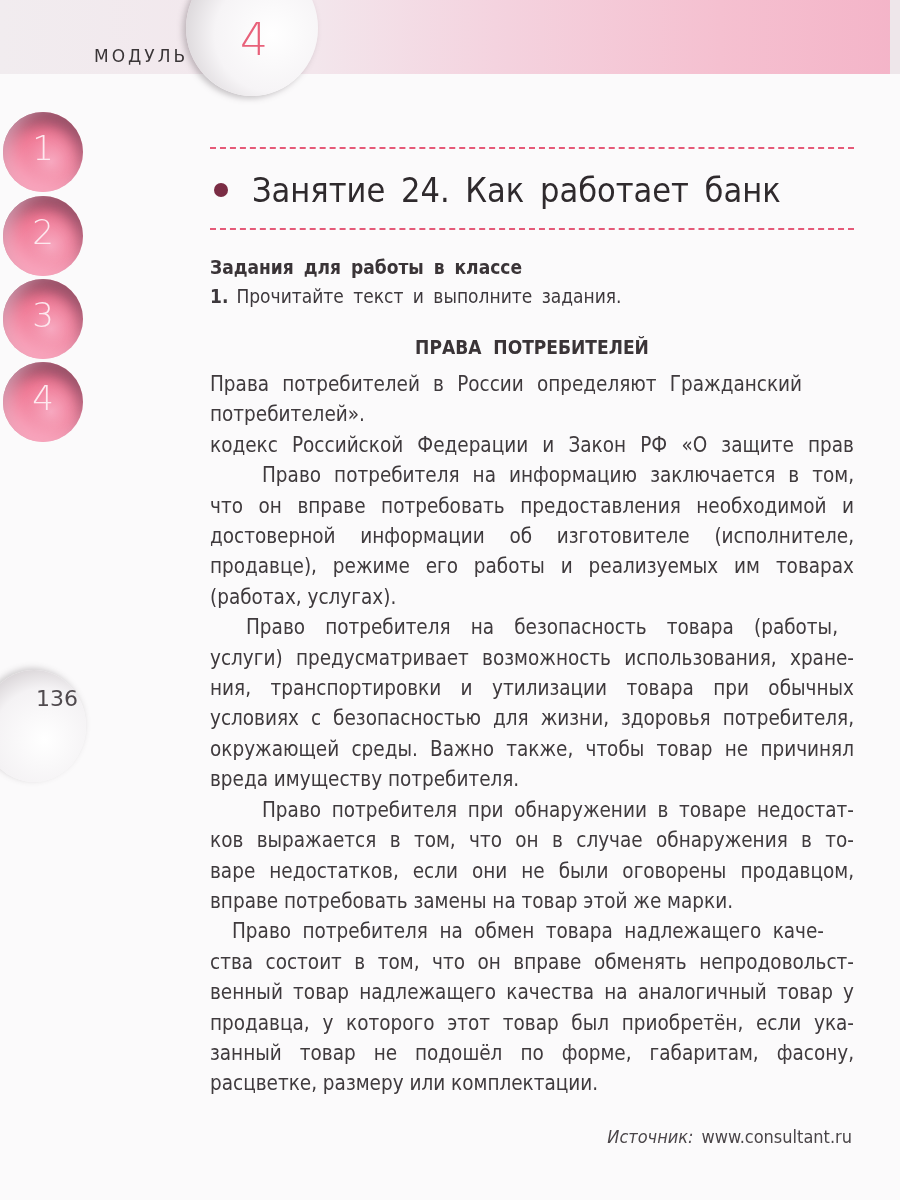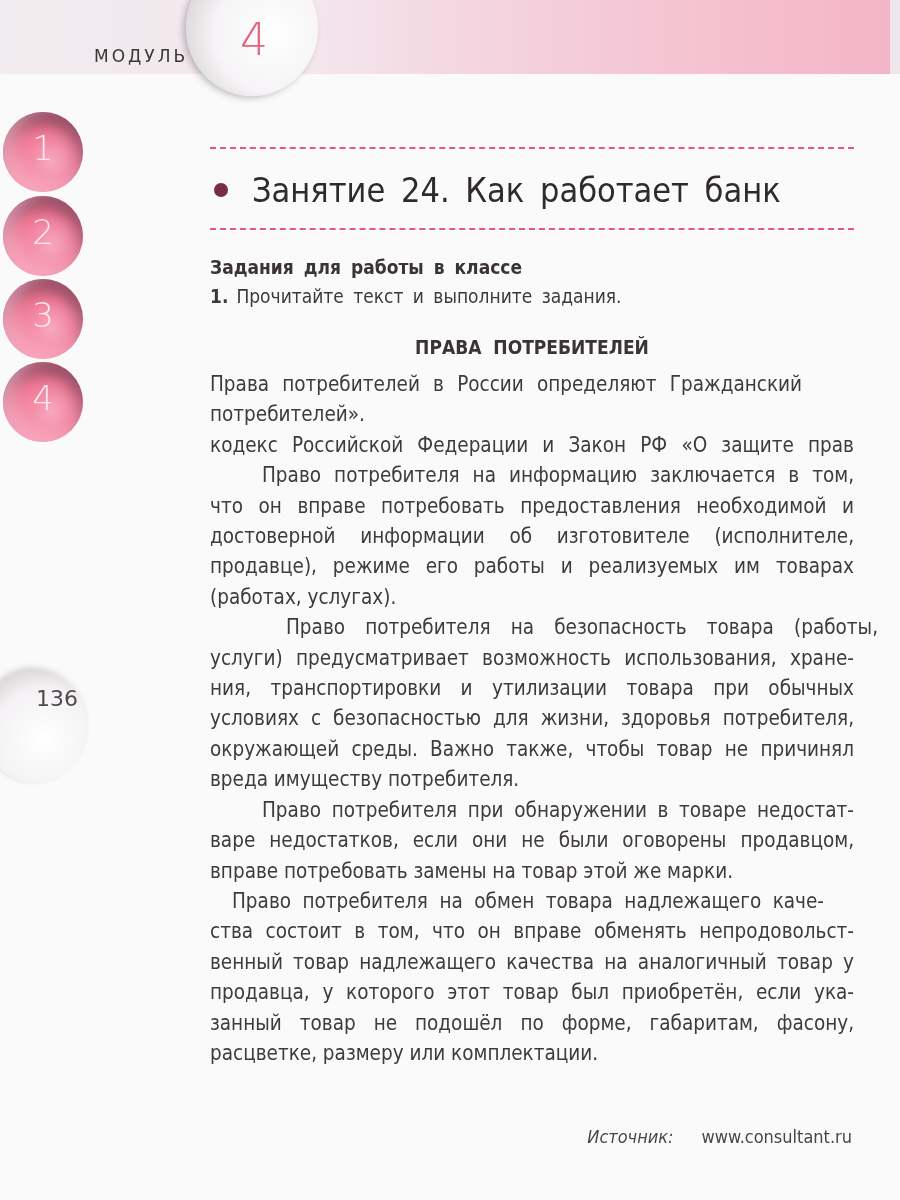--- a/index.html
+++ b/index.html
@@ -71,21 +71,21 @@
   }
   .body-text {
     position:absolute; left:210px; top:369px; width:644px;
     font-size:20.5px; line-height:30.4px; color:#3f3a3d; text-align:justify;
   }
   .body-text .line { display:block; text-align:justify; text-align-last:justify; white-space:nowrap; }
   .body-text .line.last { text-align-last:left; }
   .source {
     position:absolute; right:48px; top:1126px; font-size:18px; color:#4a4548;
   }
-  .source i { margin-right:28px; }
+  .source i { margin-right:8px; }
 </style>
 </head>
 <body>
 
 <div class="header-band"></div>
 <div class="header-right-edge"></div>
 <div class="module-label">МОДУЛЬ</div>
 <div class="module-disc"></div>
 <div class="module-number">4</div>
 
@@ -126,29 +126,30 @@
     <span class="line">кодекс Российской Федерации и Закон РФ «О защите прав</span>
   </div>
   <div>
     <span class="line"><span style="display:inline-block;width:592px;margin-left:52px;text-align:justify;text-align-last:justify">Право потребителя на информацию заключается в том,</span></span>
     <span class="line">что он вправе потребовать предоставления необходимой и</span>
     <span class="line">достоверной информации об изготовителе (исполнителе,</span>
     <span class="line">продавце), режиме его работы и реализуемых им товарах</span>
     <span class="line last">(работах, услугах).</span>
   </div>
   <div>
-    <span class="line"><span style="display:inline-block;width:592px;margin-left:76px;text-align:justify;text-align-last:justify">Право потребителя на безопасность товара (работы,</span></span>
+    <span class="line"><span style="display:inline-block;width:592px;margin-left:36px;text-align:justify;text-align-last:justify">Право потребителя на безопасность товара (работы,</span></span>
     <span class="line">услуги) предусматривает возможность использования, хране-</span>
     <span class="line">ния, транспортировки и утилизации товара при обычных</span>
     <span class="line">условиях с безопасностью для жизни, здоровья потребителя,</span>
     <span class="line">окружающей среды. Важно также, чтобы товар не причинял</span>
     <span class="line last">вреда имуществу потребителя.</span>
   </div>
   <div>
     <span class="line"><span style="display:inline-block;width:592px;margin-left:52px;text-align:justify;text-align-last:justify">Право потребителя при обнаружении в товаре недостат-</span></span>
+    <span class="line">ков выражается в том, что он в случае обнаружения в то-</span>
     <span class="line">варе недостатков, если они не были оговорены продавцом,</span>
     <span class="line last">вправе потребовать замены на товар этой же марки.</span>
   </div>
   <div>
     <span class="line"><span style="display:inline-block;width:592px;margin-left:22px;text-align:justify;text-align-last:justify">Право потребителя на обмен товара надлежащего каче-</span></span>
     <span class="line">ства состоит в том, что он вправе обменять непродовольст-</span>
     <span class="line">венный товар надлежащего качества на аналогичный товар у</span>
     <span class="line">продавца, у которого этот товар был приобретён, если ука-</span>
     <span class="line">занный товар не подошёл по форме, габаритам, фасону,</span>
     <span class="line last">расцветке, размеру или комплектации.</span>

